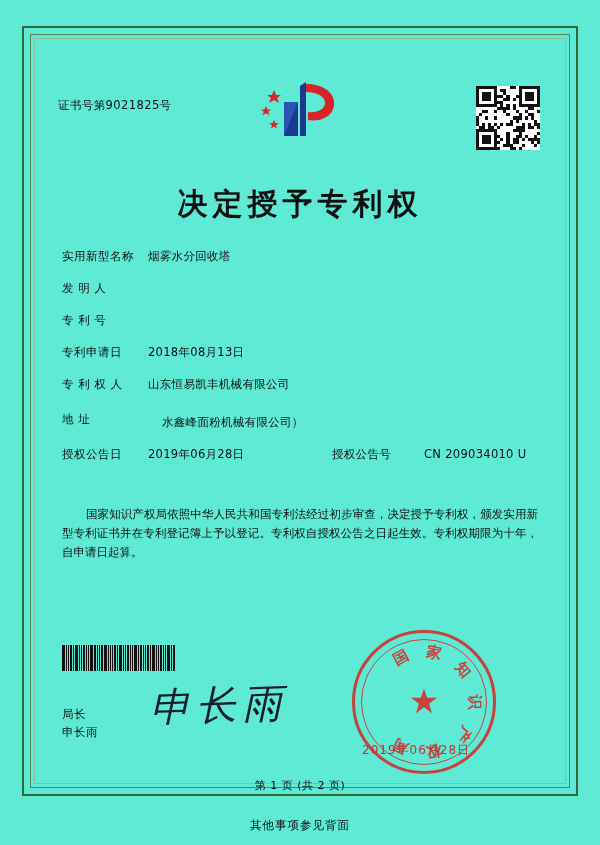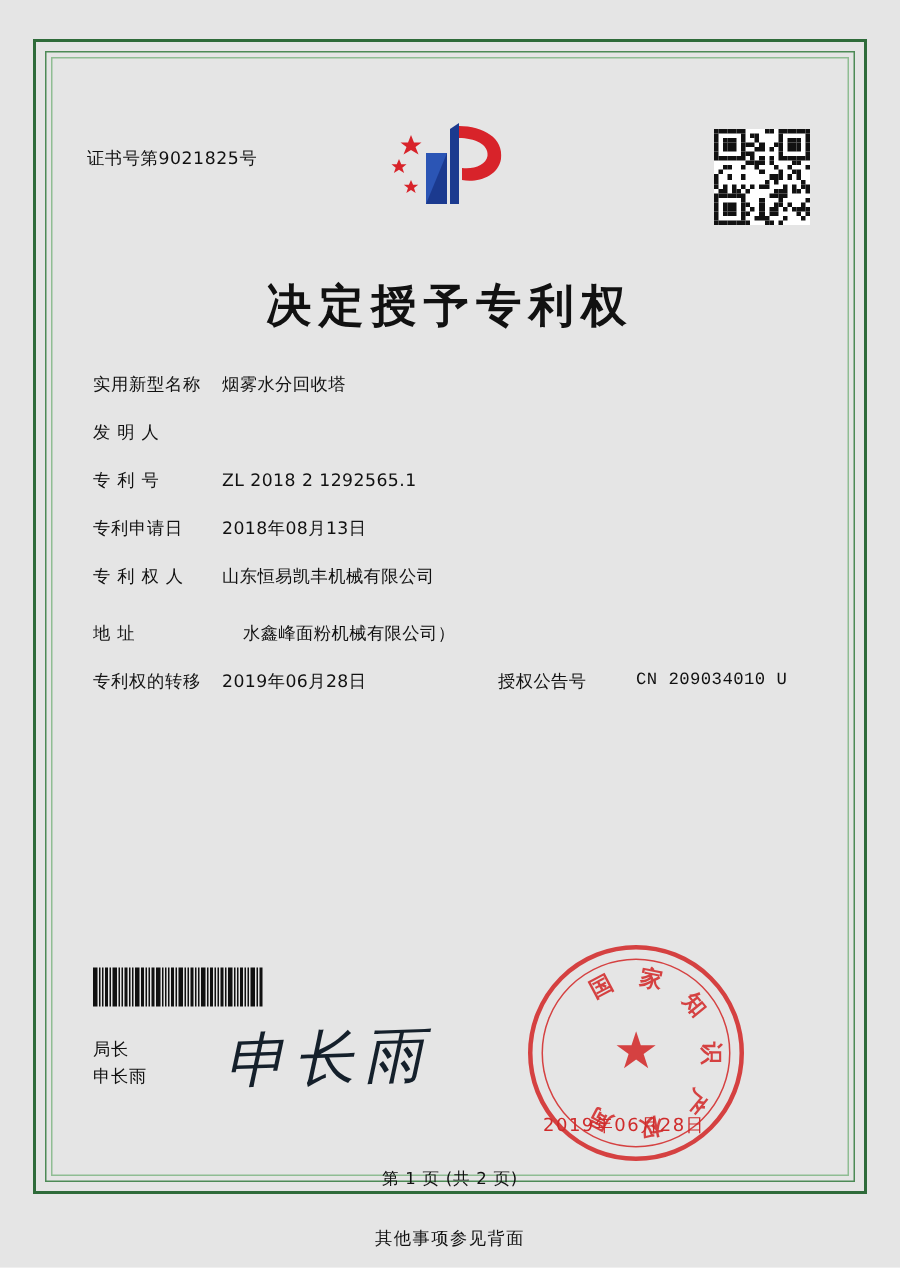--- a/index.html
+++ b/index.html
@@ -12,21 +12,21 @@
     background: #ffffff;
     font-family: "DejaVu Sans", "Liberation Sans", sans-serif;
     color: #1a1a1a;
     overflow: hidden;
   }
 
   .page {
     position: relative;
     width: 600px;
     height: 845px;
-    background: #e5e5e5;
+    background: #5eead4;
   }
 
   
   .border-outer {
     position: absolute;
     left: 22px;
     top: 26px;
     width: 556px;
     height: 770px;
     border: 2px solid #2f6b3a;
@@ -115,21 +115,21 @@
 
   
   .fields {
     position: absolute;
     left: 62px;
     top: 248px;
     width: 480px;
   }
   .field {
     display: flex;
-    align-items: flex-end;
+    align-items: center;
     font-size: 11.5px;
     line-height: 16px;
     margin-bottom: 16px;
     color: #111;
   }
   .field .lbl {
     width: 86px;
     flex: 0 0 86px;
     letter-spacing: 0.5px;
   }
@@ -140,21 +140,21 @@
   .field .val .sub {
     display: block;
     margin-top: 6px;
     margin-left: 14px;
   }
   .field.inline-two .val {
     display: flex;
   }
   .field.inline-two .val .v1 { width: 184px; flex: 0 0 184px; }
   .field.inline-two .val .lbl2 { width: 92px; flex: 0 0 92px; }
-  .field.inline-two .val .v2 { flex: 1 1 auto; font-family: Liberation Mono, monospace; }
+  .field.inline-two .val .v2 { flex: 1 1 auto; }
 
   
   .body-text {
     position: absolute;
     left: 62px;
     top: 505px;
     width: 476px;
     font-size: 11.5px;
     line-height: 19px;
     color: #111;
@@ -226,25 +226,26 @@
     position: absolute;
     display: block;
     transform-origin: center center;
     white-space: nowrap;
   }
 
   
   .sig-label {
     position: absolute;
     left: 62px;
-    top: 690px;
+    top: 706px;
     font-size: 11.5px;
     line-height: 18px;
     color: #111;
     letter-spacing: 0.5px;
+    font-family: Liberation Mono, monospace;
   }
   .sig-script {
     position: absolute;
     left: 150px;
     top: 678px;
     font-size: 40px;
     font-family: "DejaVu Serif", "Liberation Serif", serif;
     font-style: italic;
     color: #15202b;
     letter-spacing: 6px;
@@ -762,52 +763,52 @@
       <div class="lbl">实用新型名称</div>
       <div class="val">烟雾水分回收塔</div>
     </div>
 
     <div class="field">
       <div class="lbl">发 明 人</div>
     </div>
 
     <div class="field">
       <div class="lbl">专 利 号</div>
-      <div class="val">ZL 2018 2 1292565.1</div>
     </div>
 
     <div class="field">
       <div class="lbl">专利申请日</div>
       <div class="val">2018年08月13日</div>
     </div>
 
     <div class="field">
       <div class="lbl">专 利 权 人</div>
       <div class="val">山东恒易凯丰机械有限公司</div>
     </div>
 
     <div class="field">
       <div class="lbl">地 址</div>
       <div class="val">
         <span class="sub">水鑫峰面粉机械有限公司）</span>
       </div>
     </div>
 
     <div class="field inline-two">
-      <div class="lbl">专利权的转移</div>
+      <div class="lbl">授权公告日</div>
       <div class="val">
         <span class="v1">2019年06月28日</span>
         <span class="lbl2">授权公告号</span>
         <span class="v2">CN 209034010 U</span>
       </div>
     </div>
 
   </div>
 
   <div class="body-text">
+    <p>国家知识产权局依照中华人民共和国专利法经过初步审查，决定授予专利权，颁发实用新型专利证书并在专利登记簿上予以登记。专利权自授权公告之日起生效。专利权期限为十年，自申请日起算。</p>
   </div>
 
   <div class="barcode" id="barcode">
       <i style="width:3px"></i>
       <i style="width:1px"></i>
       <i style="width:1px"></i>
       <i style="width:2px"></i>
       <i style="width:1px"></i>
       <i style="width:3px"></i>
       <i style="width:1px"></i>

